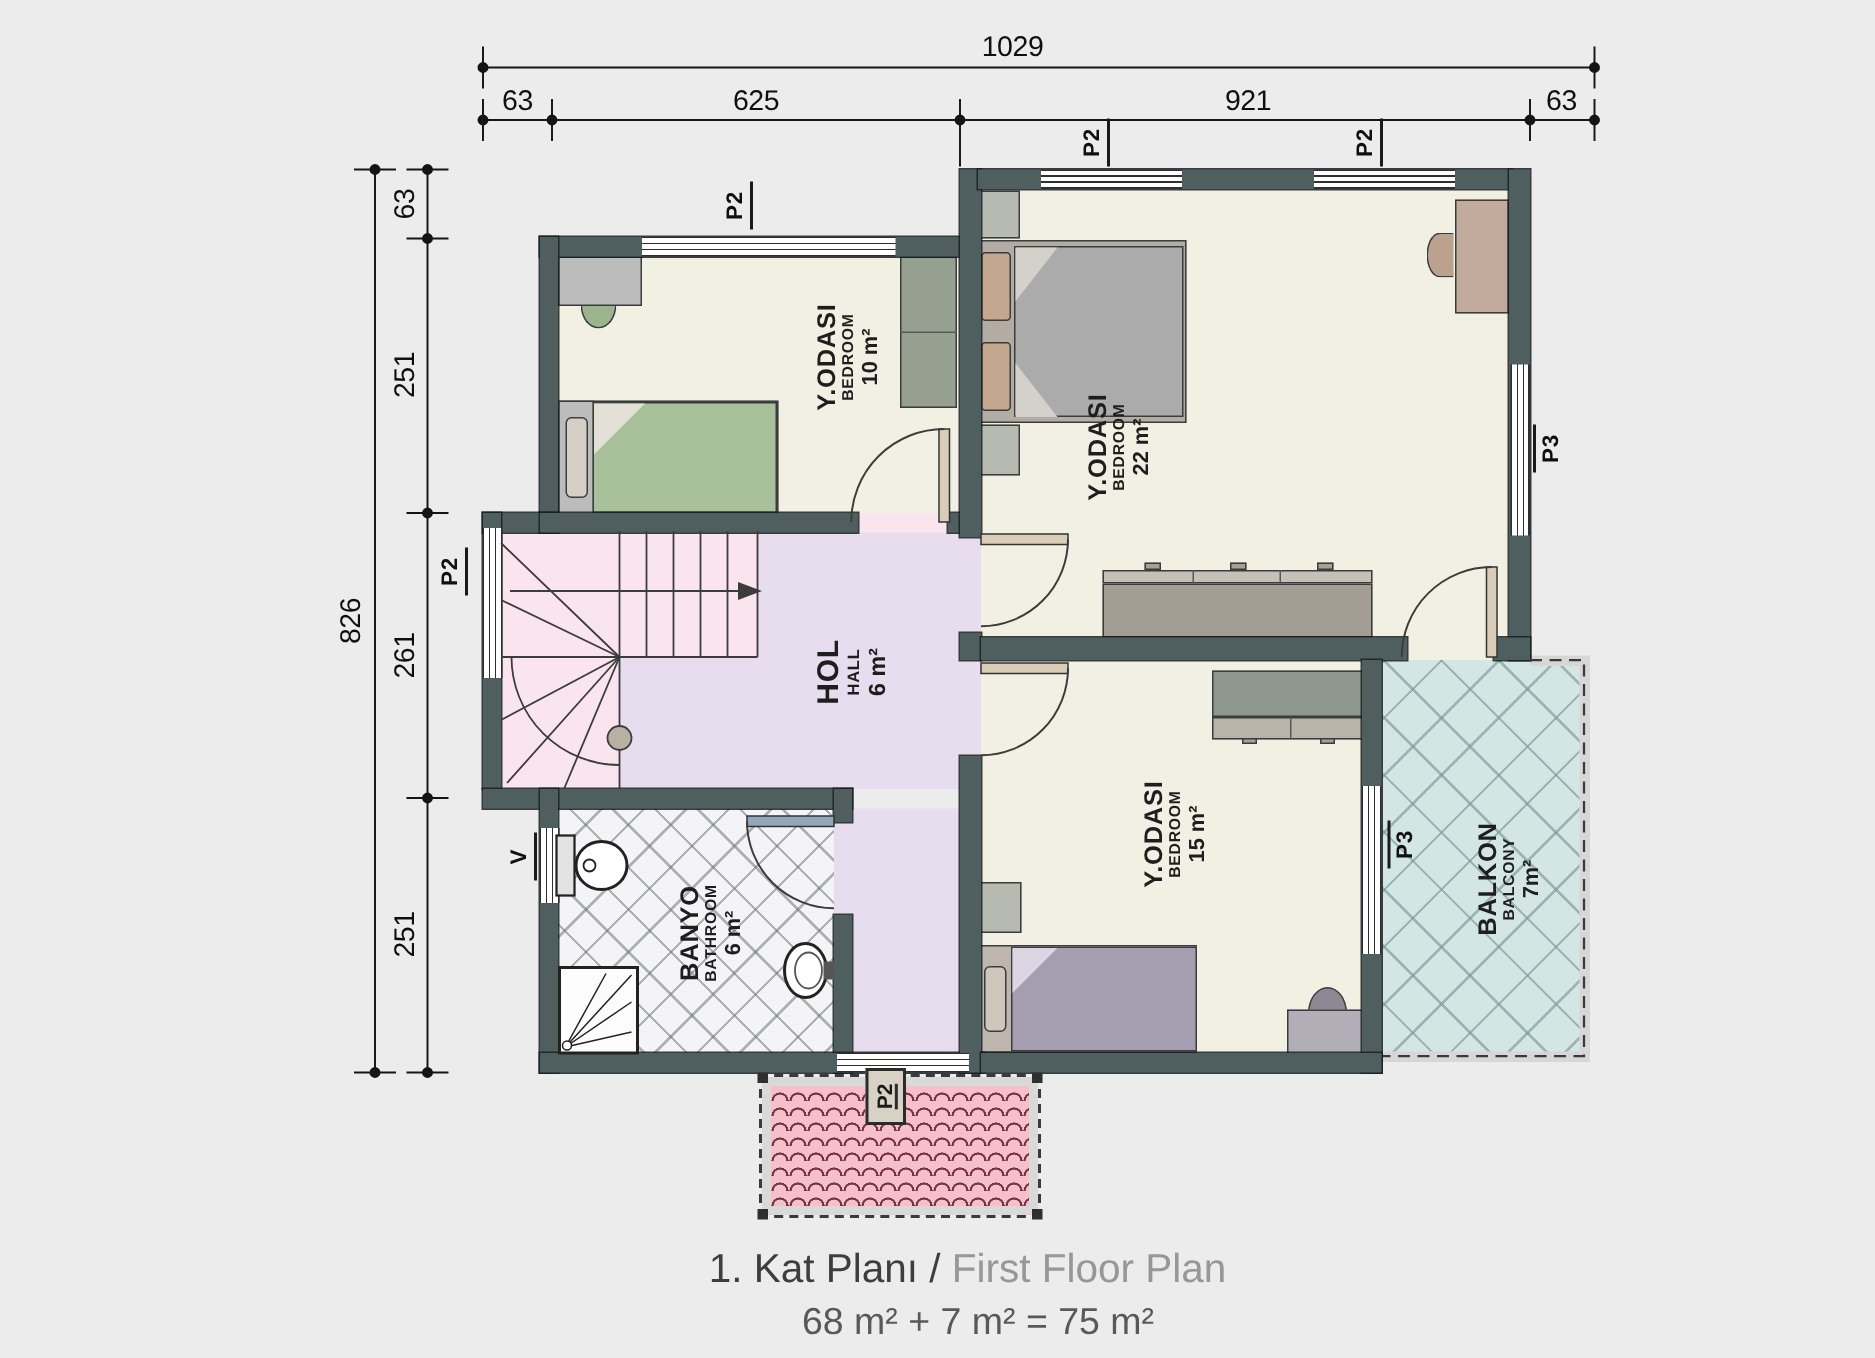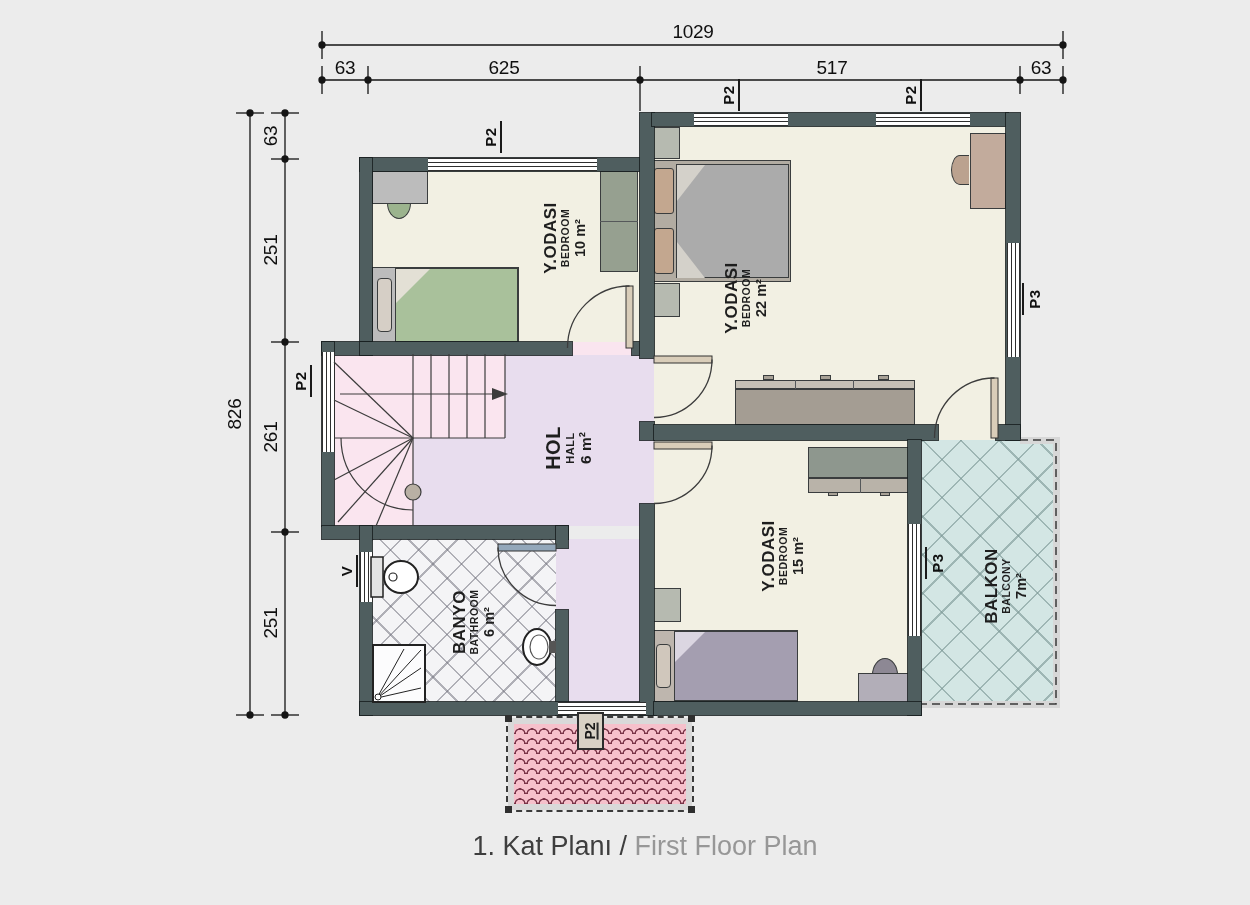--- a/index.html
+++ b/index.html
@@ -236,24 +236,24 @@
         <line x1="271" y1="532" x2="299" y2="532"></line>
       <line x1="271" y1="715" x2="299" y2="715"></line>
       <circle cx="285" cy="113" r="3" fill="#151515"></circle>
         <circle cx="285" cy="159" r="3" fill="#151515"></circle>
       <circle cx="285" cy="342" r="3" fill="#151515"></circle>
         <circle cx="285" cy="532" r="3" fill="#151515"></circle>
       <circle cx="285" cy="715" r="3" fill="#151515"></circle>
     </g>
   </svg>
 
-  <div class="dim" style="left:693px;top:32px">1029</div>
+  <div class="dim" style="left:675px;top:32px">1029</div>
   <div class="dim" style="left:345px;top:68px">63</div>
   <div class="dim" style="left:504px;top:68px">625</div>
-  <div class="dim" style="left:832px;top:68px">517</div>
+  <div class="dim" style="left:832px;top:68px">921</div>
   <div class="dim" style="left:1041px;top:68px">63</div>
   <div class="dim rot" style="left:235px;top:414px">826</div>
   <div class="dim rot" style="left:271px;top:136px">63</div>
   <div class="dim rot" style="left:271px;top:250px">251</div>
   <div class="dim rot" style="left:271px;top:437px">261</div>
   <div class="dim rot" style="left:271px;top:623px">251</div>
 
   <div class="room-label" style="left:565px;top:238px">
     <div class="tr">Y.ODASI</div>
     <div class="en">BEDROOM</div>
@@ -313,14 +313,15 @@
     <span class="txt">P3</span>
       <span class="tline line-l"></span>
   </div>
   <div class="canopy-tag" style="left:577px;top:712px">
     <span class="ct-txt">P2</span>
   </div>
 
   <div class="title-line" id="title1">
     <span>1. Kat Planı /</span><span class="light"> First Floor Plan</span>
   </div>
+  <div class="title-line" id="title2">68 m² + 7 m² = 75 m²</div>
 
 </div>
 
 </body></html>

